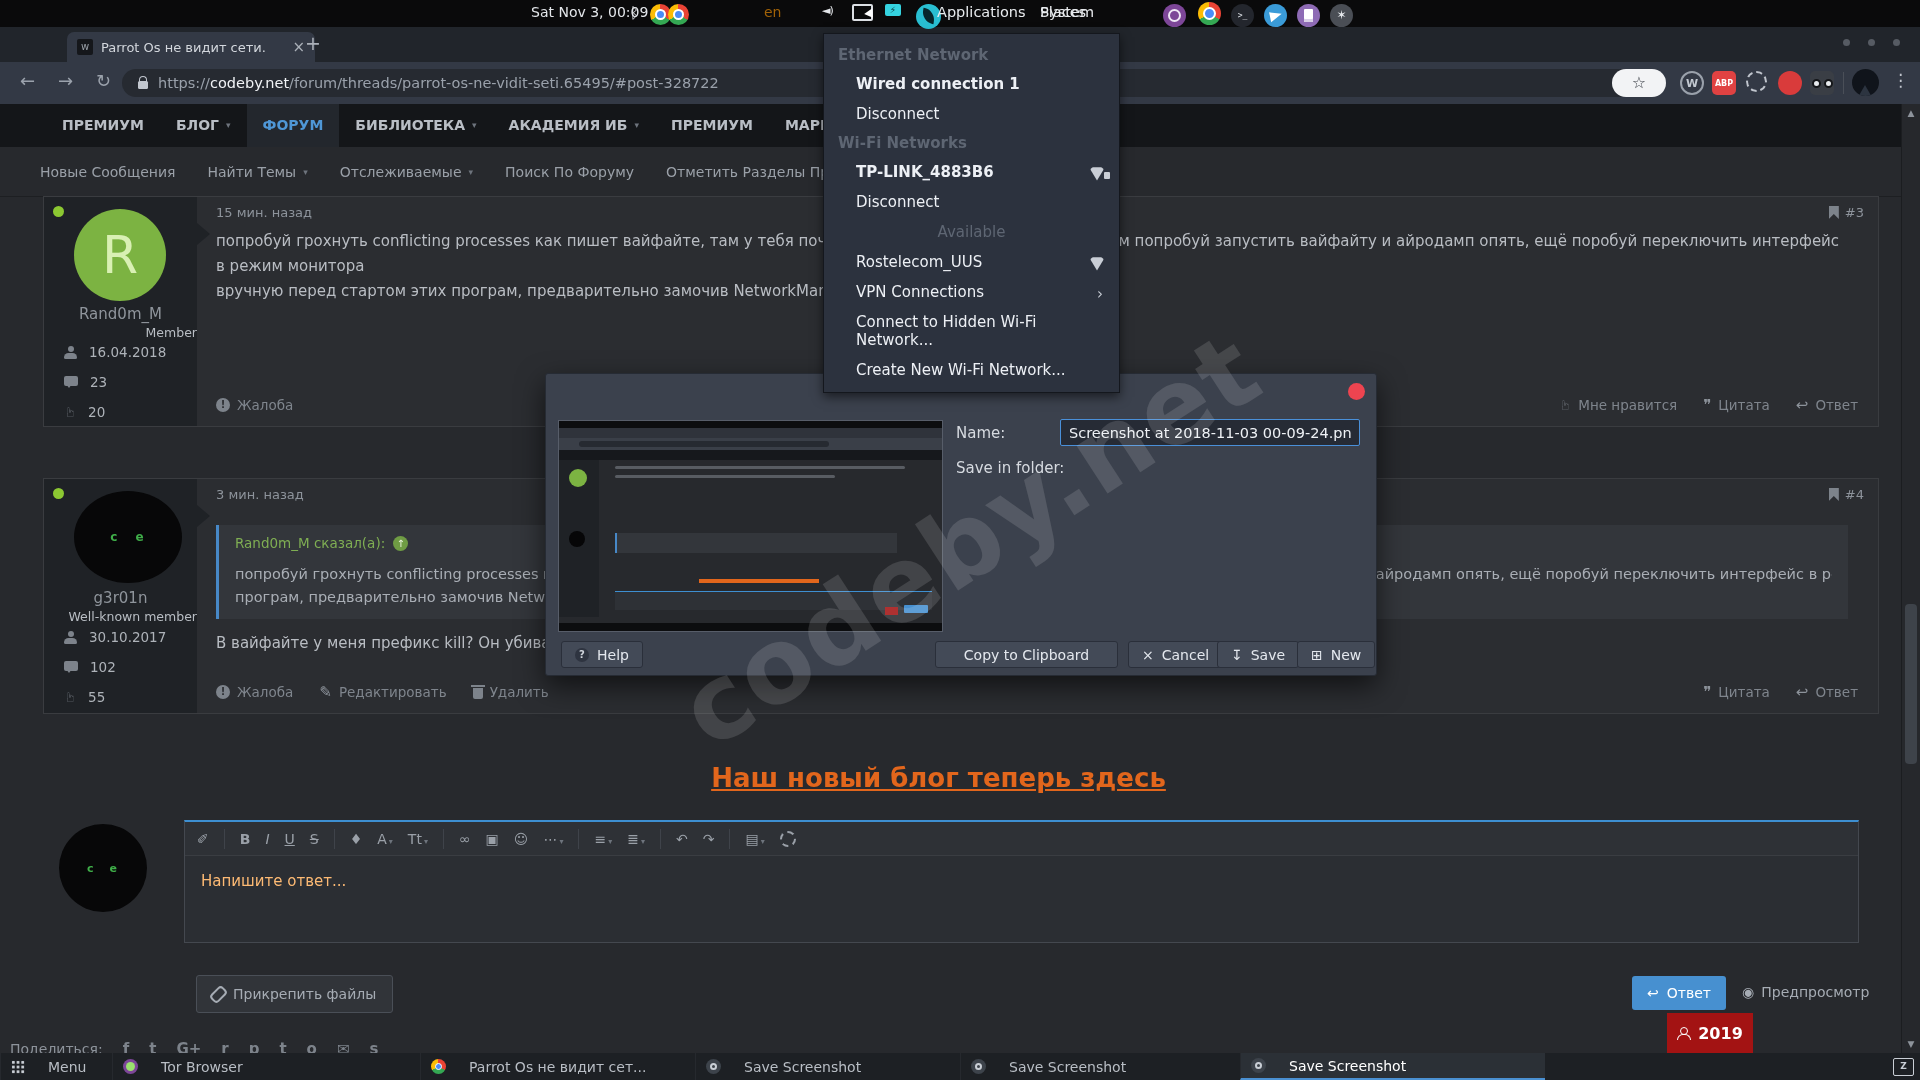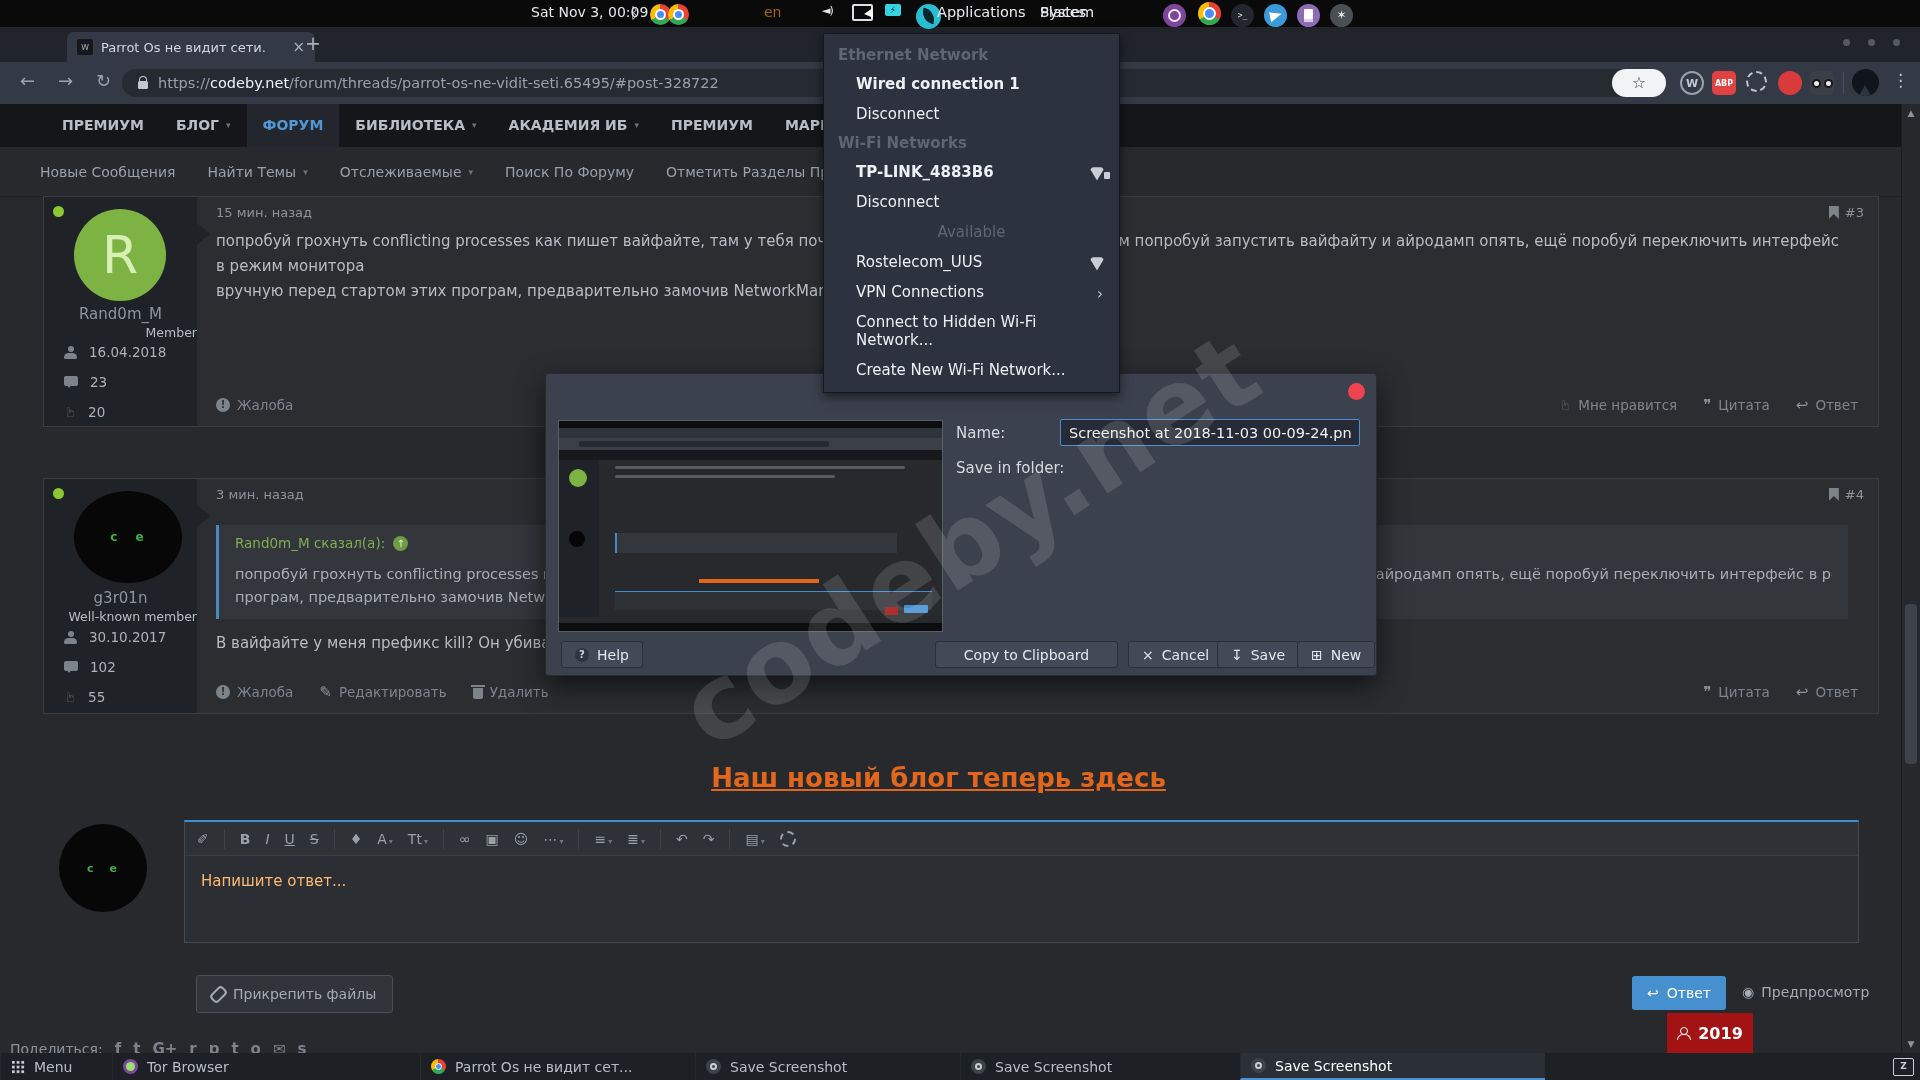--- a/index.html
+++ b/index.html
@@ -107,21 +107,21 @@
   .esep{width:1px;height:20px;background:#3f434a}
   .crt2{color:#6e747d;font-size:8px;margin-left:2px}
   .gear2{width:12px;height:12px;border:2px dashed #9aa0a8;border-radius:50%}
   .earea{padding:16px;color:#fdba74;font-size:15px}
   .attach{position:absolute;left:196px;top:975px;height:36px;border:1px solid #4a4f57;border-radius:3px;background:#313439;
           color:#a6acb4;font-size:14px;display:flex;align-items:center;padding:0 16px;gap:9px;z-index:2}
   .clip{width:7px;height:13px;border:2px solid #a6acb4;border-radius:4px;transform:rotate(45deg)}
   .replybtn{position:absolute;left:1632px;top:976px;height:34px;background:#4790d0;color:#fff;border-radius:3px;
             display:flex;align-items:center;padding:0 15px;gap:8px;font-size:14px;z-index:2}
   .previewbtn{position:absolute;left:1742px;top:984px;color:#a6acb4;font-size:14px;display:flex;align-items:center;gap:7px;z-index:2}
-  .share{position:absolute;left:10px;top:1040px;display:flex;gap:12px;color:#8d939b;font-size:14px;align-items:center;z-index:2}
+  .share{position:absolute;left:10px;top:1040px;display:flex;gap:20px;color:#8d939b;font-size:14px;align-items:center;z-index:2}
   .share i{font-style:normal;color:#7d838b;font-weight:bold;font-size:15px}
   .badge{position:absolute;left:1667px;top:1013px;width:86px;height:40px;background:#a31313;color:#fff;display:flex;
          align-items:center;justify-content:center;gap:9px;font-weight:bold;font-size:16px;z-index:20}
   .pw{position:relative;width:12px;height:12px}
   .pw::before{content:"";position:absolute;left:3px;top:0;width:6px;height:6px;border-radius:50%;border:1.5px solid #fff}
   .pw::after{content:"";position:absolute;left:0;bottom:-1px;width:12px;height:5px;border:1.5px solid #fff;border-bottom:none;border-radius:6px 6px 0 0}
   
   .sbar{position:absolute;right:0;top:104px;bottom:27px;width:18px;background:#26282c;border-left:1px solid #1b1d20;z-index:15}
   .sbar .ar{position:absolute;left:0;width:18px;text-align:center;color:#8d939b;font-size:9px}
   .sthumb{position:absolute;left:3px;right:3px;top:500px;height:160px;background:#3e434a;border-radius:4px}
@@ -165,21 +165,21 @@
   .chev{width:8px;height:8px;border-right:2px solid #aab1bd;border-bottom:2px solid #aab1bd;transform:rotate(45deg);margin:-4px 2px 0 auto}
   .dbtn{position:absolute;top:267px;height:27px;background:#434a57;border:1px solid #2a2f3a;border-radius:3px;
         color:#e4e8ee;font-size:14px;display:flex;align-items:center;justify-content:center;gap:8px;padding:0 13px;box-sizing:border-box}
   .qb{width:14px;height:14px;border-radius:50%;background:#2e3440;color:#cfd4db;font-size:10px;font-weight:bold;text-align:center;line-height:14px}
   
   .wm{position:absolute;left:620px;top:330px;width:700px;height:420px;z-index:35;pointer-events:none;
       display:flex;align-items:center;justify-content:center;transform:rotate(-33deg);
       font-size:104px;font-weight:bold;color:rgba(255,255,255,0.13);letter-spacing:2px;white-space:nowrap}
   
   .taskbar{position:absolute;left:0;right:0;bottom:0;height:27px;background:#1d2024;z-index:100;color:#b9bec5;font-size:14px}
-  .tbi{position:absolute;top:0;height:27px;display:flex;align-items:center;gap:9px;padding:0 10px;border-left:1px solid #26292e;box-sizing:border-box}
+  .tbi{position:absolute;top:0;height:27px;display:flex;align-items:center;gap:23px;padding:0 10px;border-left:1px solid #26292e;box-sizing:border-box}
   .tbi.active{background:#2b3036;color:#fff;border-bottom:2px solid #4a90d2}
   .gridic{width:14px;height:14px;background-image:radial-gradient(#c9ced5 1.3px,transparent 1.5px);background-size:4.7px 4.7px}
   .torb{position:relative;width:15px;height:15px;border-radius:50%;background:#7d4698}
   .torb::after{content:"";position:absolute;inset:3px;background:#9be06e;border-radius:50%}
   .chromesm{position:relative;width:15px;height:15px;border-radius:50%;background:conic-gradient(#ea4335 0 120deg,#34a853 120deg 240deg,#fbbc05 240deg 360deg)}
   .chromesm::after{content:"";position:absolute;inset:4px;background:#4a8cf7;border:1px solid #fff;border-radius:50%}
   .cam{position:relative;width:15px;height:15px;border-radius:50%;background:#3d434b}
   .cam::after{content:"";position:absolute;inset:4px;border:2px solid #c9ced5;border-radius:50%;box-sizing:border-box}
   .kbd{position:absolute;right:6px;top:5px;width:19px;height:16px;border:1.5px solid #c9ced5;border-radius:2px;color:#c9ced5;
        font-size:9px;font-weight:bold;text-align:center;line-height:15px}

